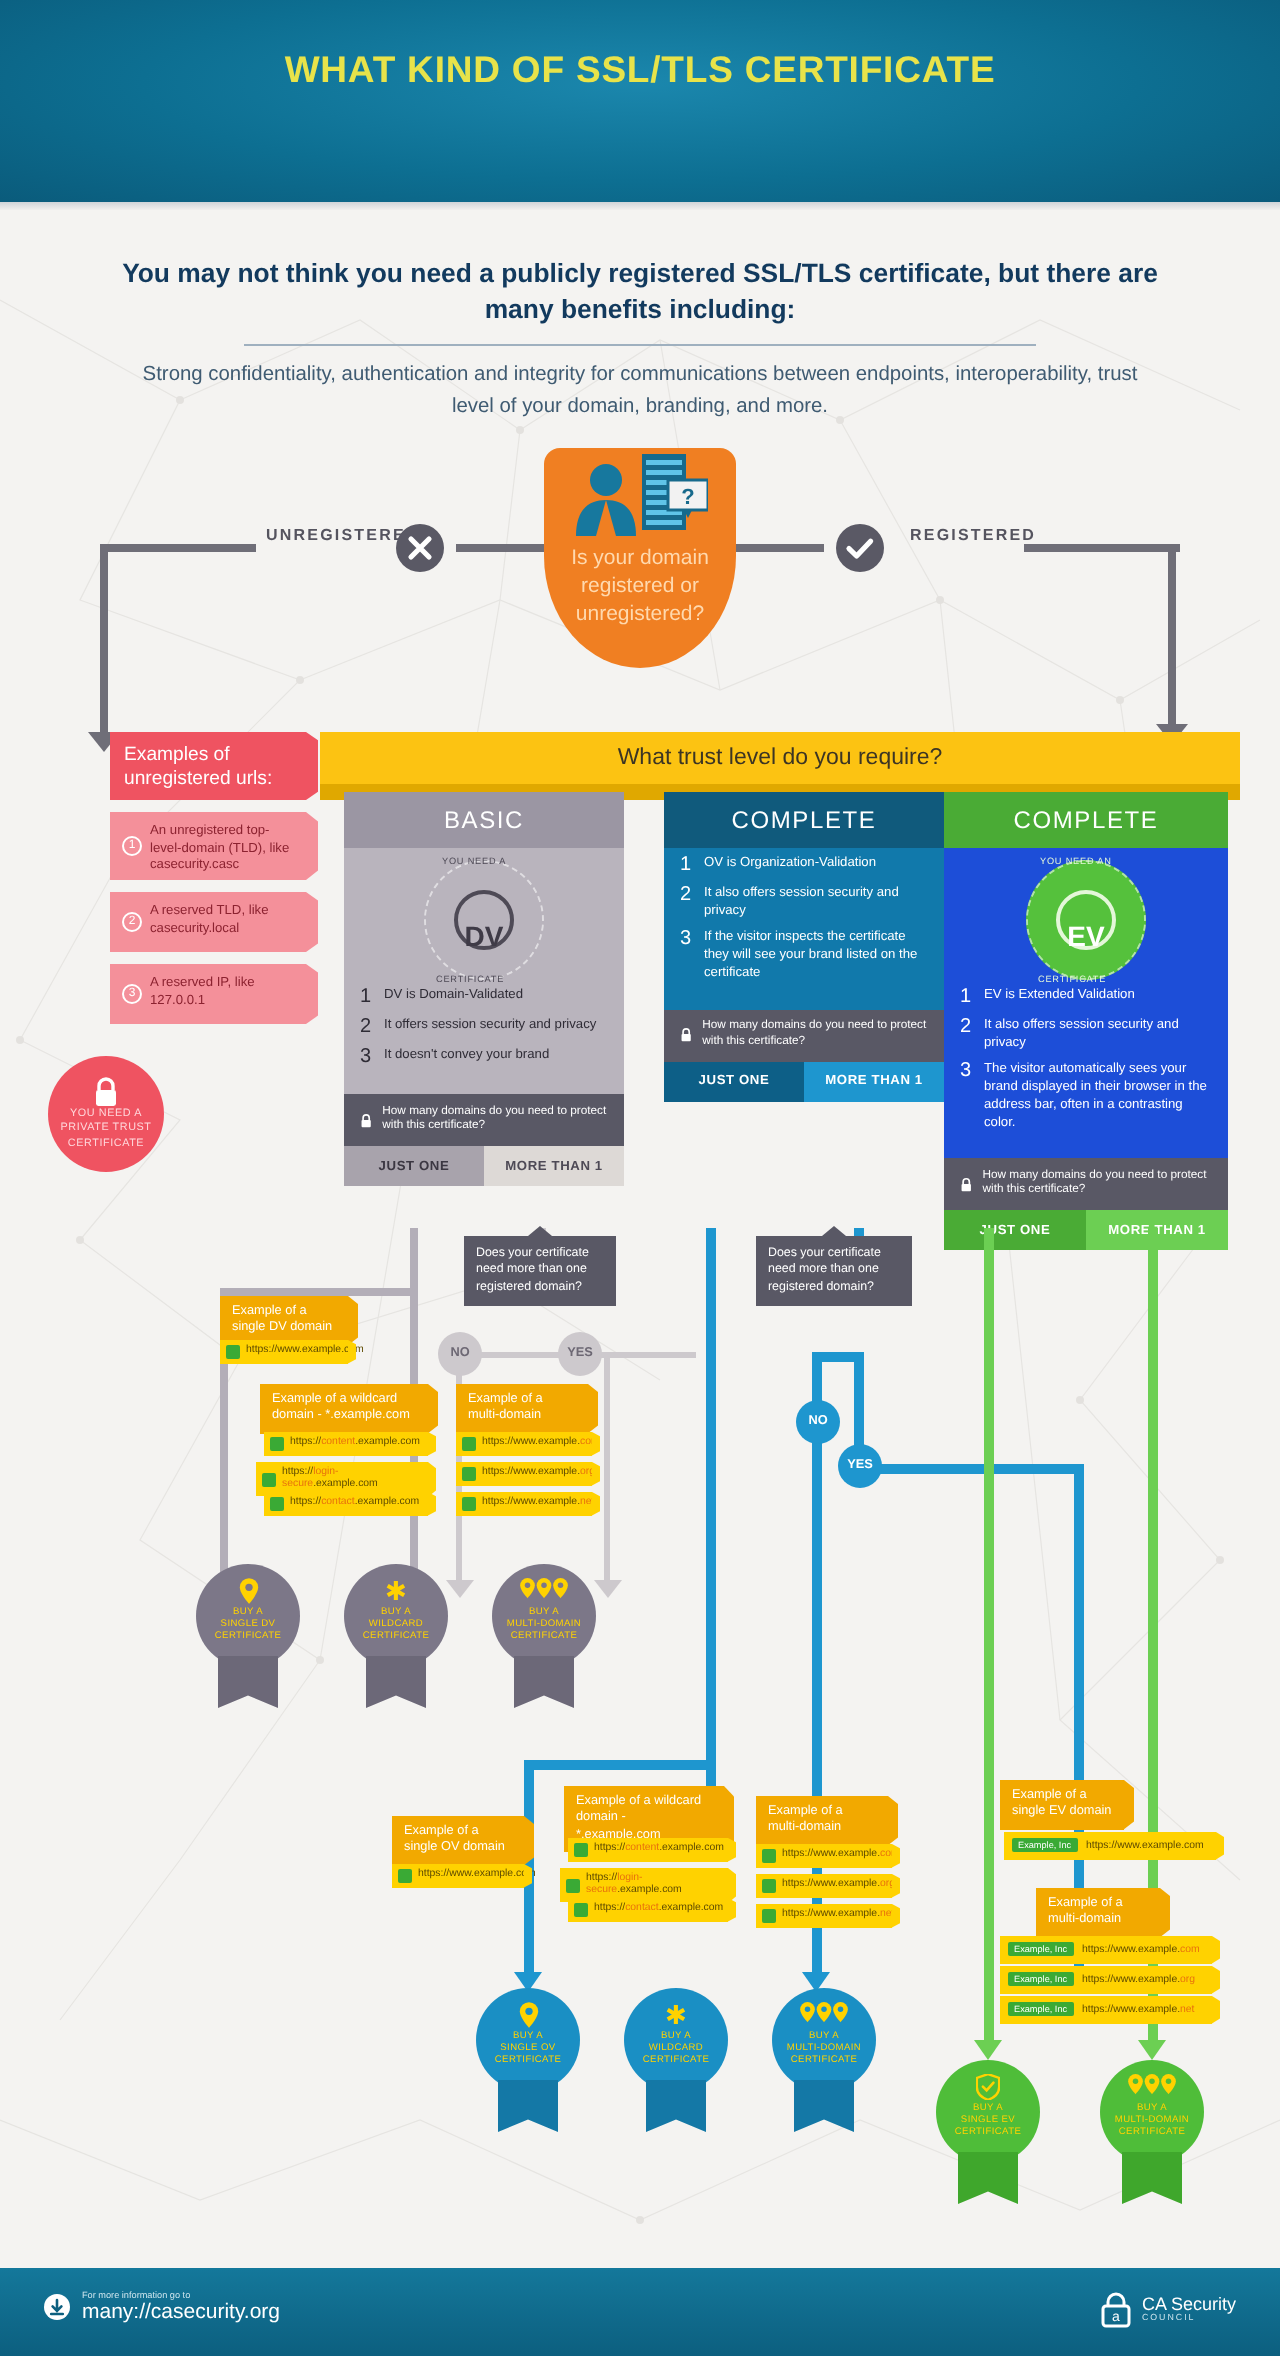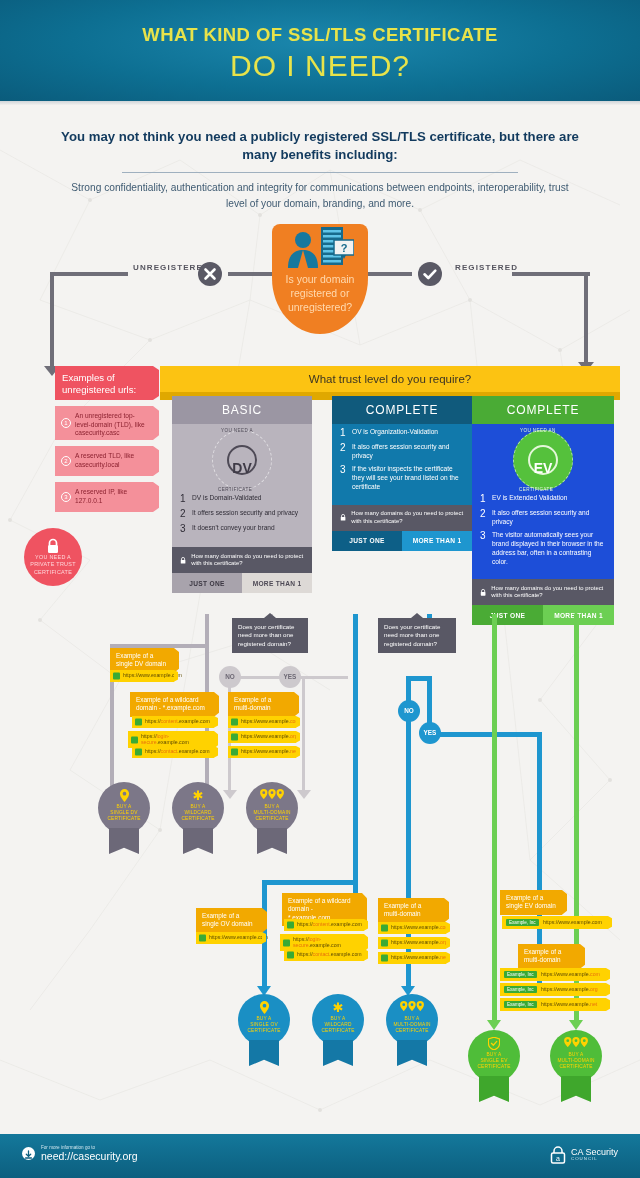--- a/index.html
+++ b/index.html
@@ -193,21 +193,20 @@
         <circle cx="540" cy="700" r="2"></circle>
       <circle cx="610" cy="780" r="2"></circle>
         <circle cx="320" cy="1110" r="2"></circle>
       <circle cx="10" cy="520" r="2"></circle>
         <circle cx="470" cy="300" r="2"></circle>
     </g>
   </svg>
 
   <div class="header">
     <div class="h1">WHAT KIND OF SSL/TLS CERTIFICATE</div>
-    <div class="h2">DO I NEED?</div>
   </div>
   <div class="header-edge"></div>
 
   <div class="intro">
     <div class="lead">You may not think you need a publicly registered SSL/TLS certificate, but there are many benefits including:</div>
     <hr>
     <div class="sub">Strong confidentiality, authentication and integrity for communications between endpoints, interoperability, trust level of your domain, branding, and more.</div>
   </div>
 
   <div class="rail" style="left:50px;top:272px;width:78px;height:4px;"></div>
@@ -650,21 +649,21 @@
 
   <div class="footer">
     <div class="f-left">
       <div class="dot">
         <svg width="13" height="13" viewBox="0 0 13 13">
             <path d="M6.5 3v5M4.3 6.2l2.2 2.2 2.2-2.2M3.6 10h5.8" stroke="#0c5f7f" stroke-width="1.3" fill="none" stroke-linecap="round"></path>
           </svg>
       </div>
       <div>
         <div class="t1">For more information go to</div>
-        <div class="t2">need://casecurity.org</div>
+        <div class="t2">many://casecurity.org</div>
       </div>
     </div>
     <div class="f-right">
       <svg width="16" height="18" viewBox="0 0 16 18">
         <path d="M4 7V5a4 4 0 0 1 8 0v2" fill="none" stroke="#fff" stroke-width="1.5"></path>
         <rect x="1.5" y="7" width="13" height="10" rx="1.5" fill="none" stroke="#fff" stroke-width="1.5"></rect>
         <text x="8" y="14.5" font-size="7" fill="#fff" text-anchor="middle" font-family="Liberation Sans, sans-serif">a</text>
       </svg>
       <div>
         <div class="t1">CA Security</div>

